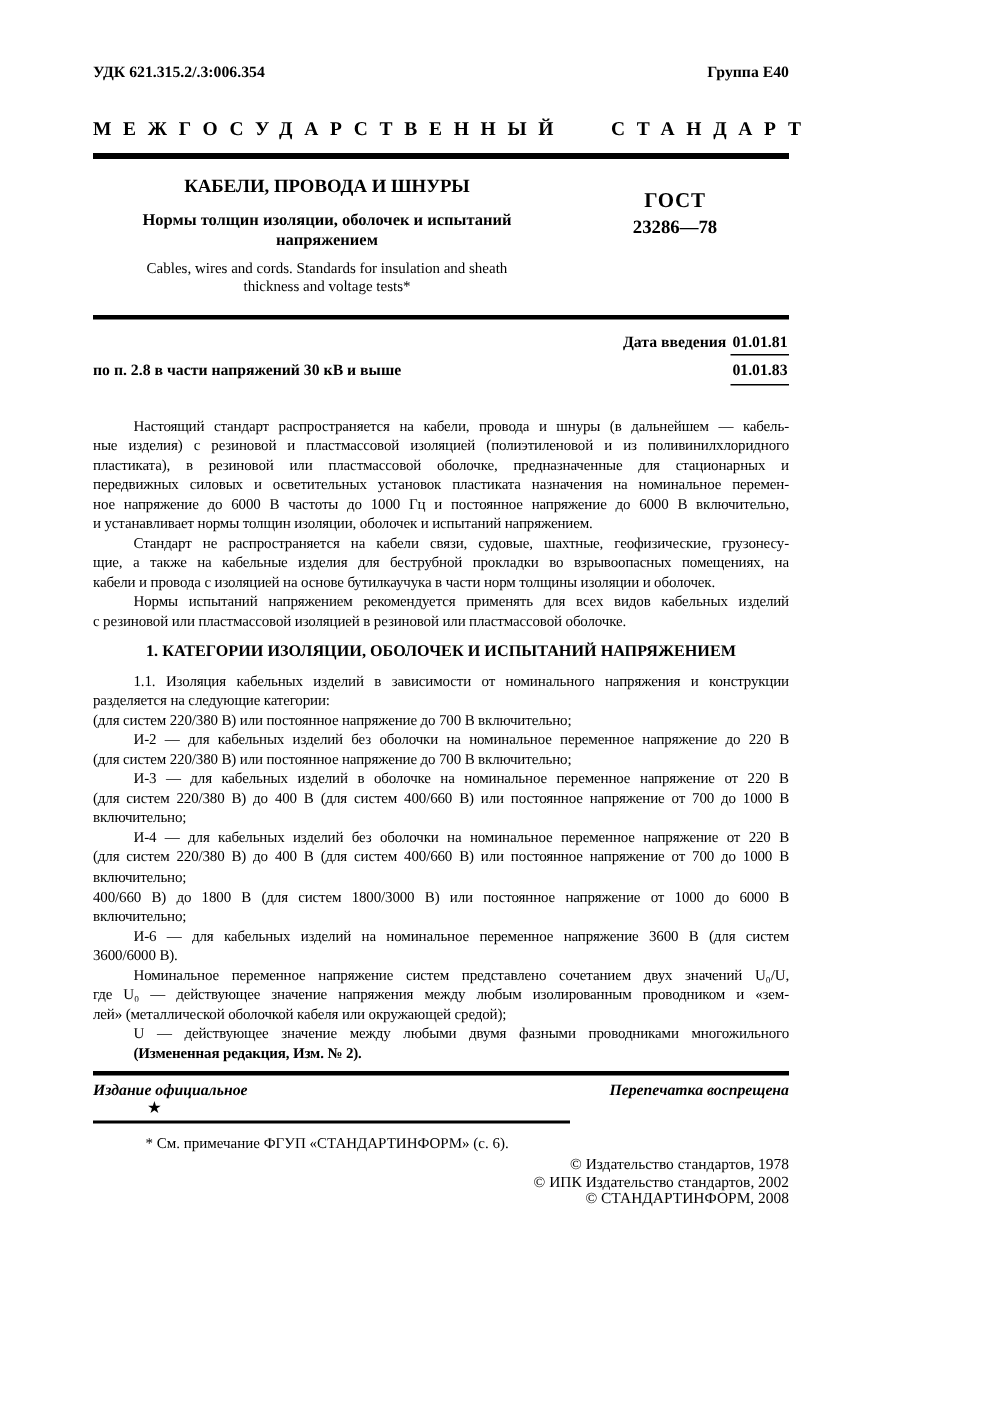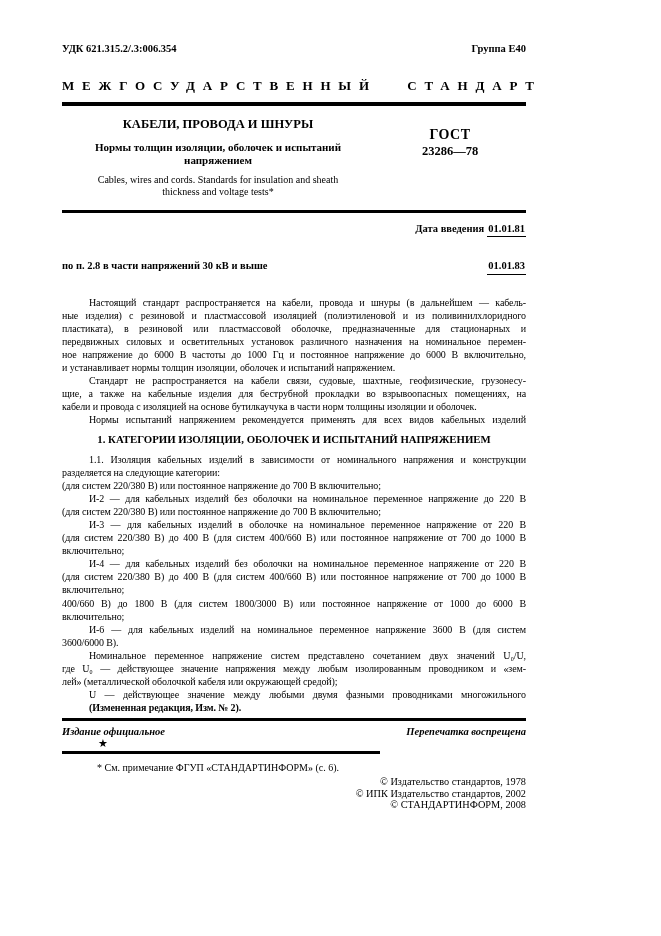--- a/index.html
+++ b/index.html
@@ -24,21 +24,21 @@
   .title-section { display:flex; }
   .title-left { flex:1; text-align:center; }
   .title-right { width:152px; text-align:center; }
   .doc-title { margin-top:11px; font-weight:bold; font-size:12.5px; line-height:15px; }
   .doc-subtitle { margin-top:9px; font-weight:bold; font-size:11px; line-height:13px; }
   .doc-en { margin-top:7px; font-size:10px; line-height:12.5px; }
   .gost-label { margin-top:21px; font-weight:bold; font-size:14px; line-height:16px; letter-spacing:0.5px; }
   .gost-number { margin-top:1px; font-weight:bold; font-size:12.5px; line-height:15px; }
 
   .date-row-1 { margin-top:9px; text-align:right; font-weight:bold; font-size:10.5px; line-height:13px; }
-  .date-row-2 { margin-top:22px; display:flex; justify-content:space-between; align-items:baseline;
+  .date-row-2 { margin-top:4px; display:flex; justify-content:space-between; align-items:baseline;
                 font-weight:bold; font-size:10.5px; line-height:13px; }
   .u { display:inline-block; border-bottom:1.3px solid #000; padding:0 1px 1.5px 1px; margin-left:3px; }
 
   .body-blocks { margin-top:21px; font-size:10px; }
   .bline { line-height:13.1px; letter-spacing:-0.1px;
            text-align:justify; text-align-last:justify; }
   .bline.lastln { text-align-last:left; }
   .bline.first { text-indent:27px; }
   .bline.bold { font-weight:bold; }
   .bheading { font-weight:bold; font-size:10.8px; line-height:13.1px;
@@ -87,27 +87,28 @@
 
   <div class="date-row-2">
     <span>по п. 2.8 в части напряжений 30 кВ и выше</span>
     <span class="u">01.01.83</span>
   </div>
 
   <div class="body-blocks">
       <div class="bline first">Настоящий стандарт распространяется на кабели, провода и шнуры (в дальнейшем — кабель-</div>
       <div class="bline">ные изделия) с резиновой и пластмассовой изоляцией (полиэтиленовой и из поливинилхлоридного</div>
       <div class="bline">пластиката), в резиновой или пластмассовой оболочке, предназначенные для стационарных и</div>
-      <div class="bline">передвижных силовых и осветительных установок различного назначения на номинальное перемен-</div>
+      <div class="bline">передвижных силовых и осветительных установок пластиката назначения на номинальное перемен-</div>
       <div class="bline">ное напряжение до 6000 В частоты до 1000 Гц и постоянное напряжение до 6000 В включительно,</div>
       <div class="bline lastln">и устанавливает нормы толщин изоляции, оболочек и испытаний напряжением.</div>
       <div class="bline first">Стандарт не распространяется на кабели связи, судовые, шахтные, геофизические, грузонесу-</div>
       <div class="bline">щие, а также на кабельные изделия для беструбной прокладки во взрывоопасных помещениях, на</div>
       <div class="bline lastln">кабели и провода с изоляцией на основе бутилкаучука в части норм толщины изоляции и оболочек.</div>
       <div class="bline first">Нормы испытаний напряжением рекомендуется применять для всех видов кабельных изделий</div>
+      <div class="bline lastln">с резиновой или пластмассовой изоляцией в резиновой или пластмассовой оболочке.</div>
       <div class="bheading">1. КАТЕГОРИИ ИЗОЛЯЦИИ, ОБОЛОЧЕК И ИСПЫТАНИЙ НАПРЯЖЕНИЕМ</div>
       <div class="bline first">1.1. Изоляция кабельных изделий в зависимости от номинального напряжения и конструкции</div>
       <div class="bline lastln">разделяется на следующие категории:</div>
       <div class="bline lastln">(для систем 220/380 В) или постоянное напряжение до 700 В включительно;</div>
       <div class="bline first">И-2 — для кабельных изделий без оболочки на номинальное переменное напряжение до 220 В</div>
       <div class="bline lastln">(для систем 220/380 В) или постоянное напряжение до 700 В включительно;</div>
       <div class="bline first">И-3 — для кабельных изделий в оболочке на номинальное переменное напряжение от 220 В</div>
       <div class="bline">(для систем 220/380 В) до 400 В (для систем 400/660 В) или постоянное напряжение от 700 до 1000 В</div>
       <div class="bline lastln">включительно;</div>
       <div class="bline first">И-4 — для кабельных изделий без оболочки на номинальное переменное напряжение от 220 В</div>

